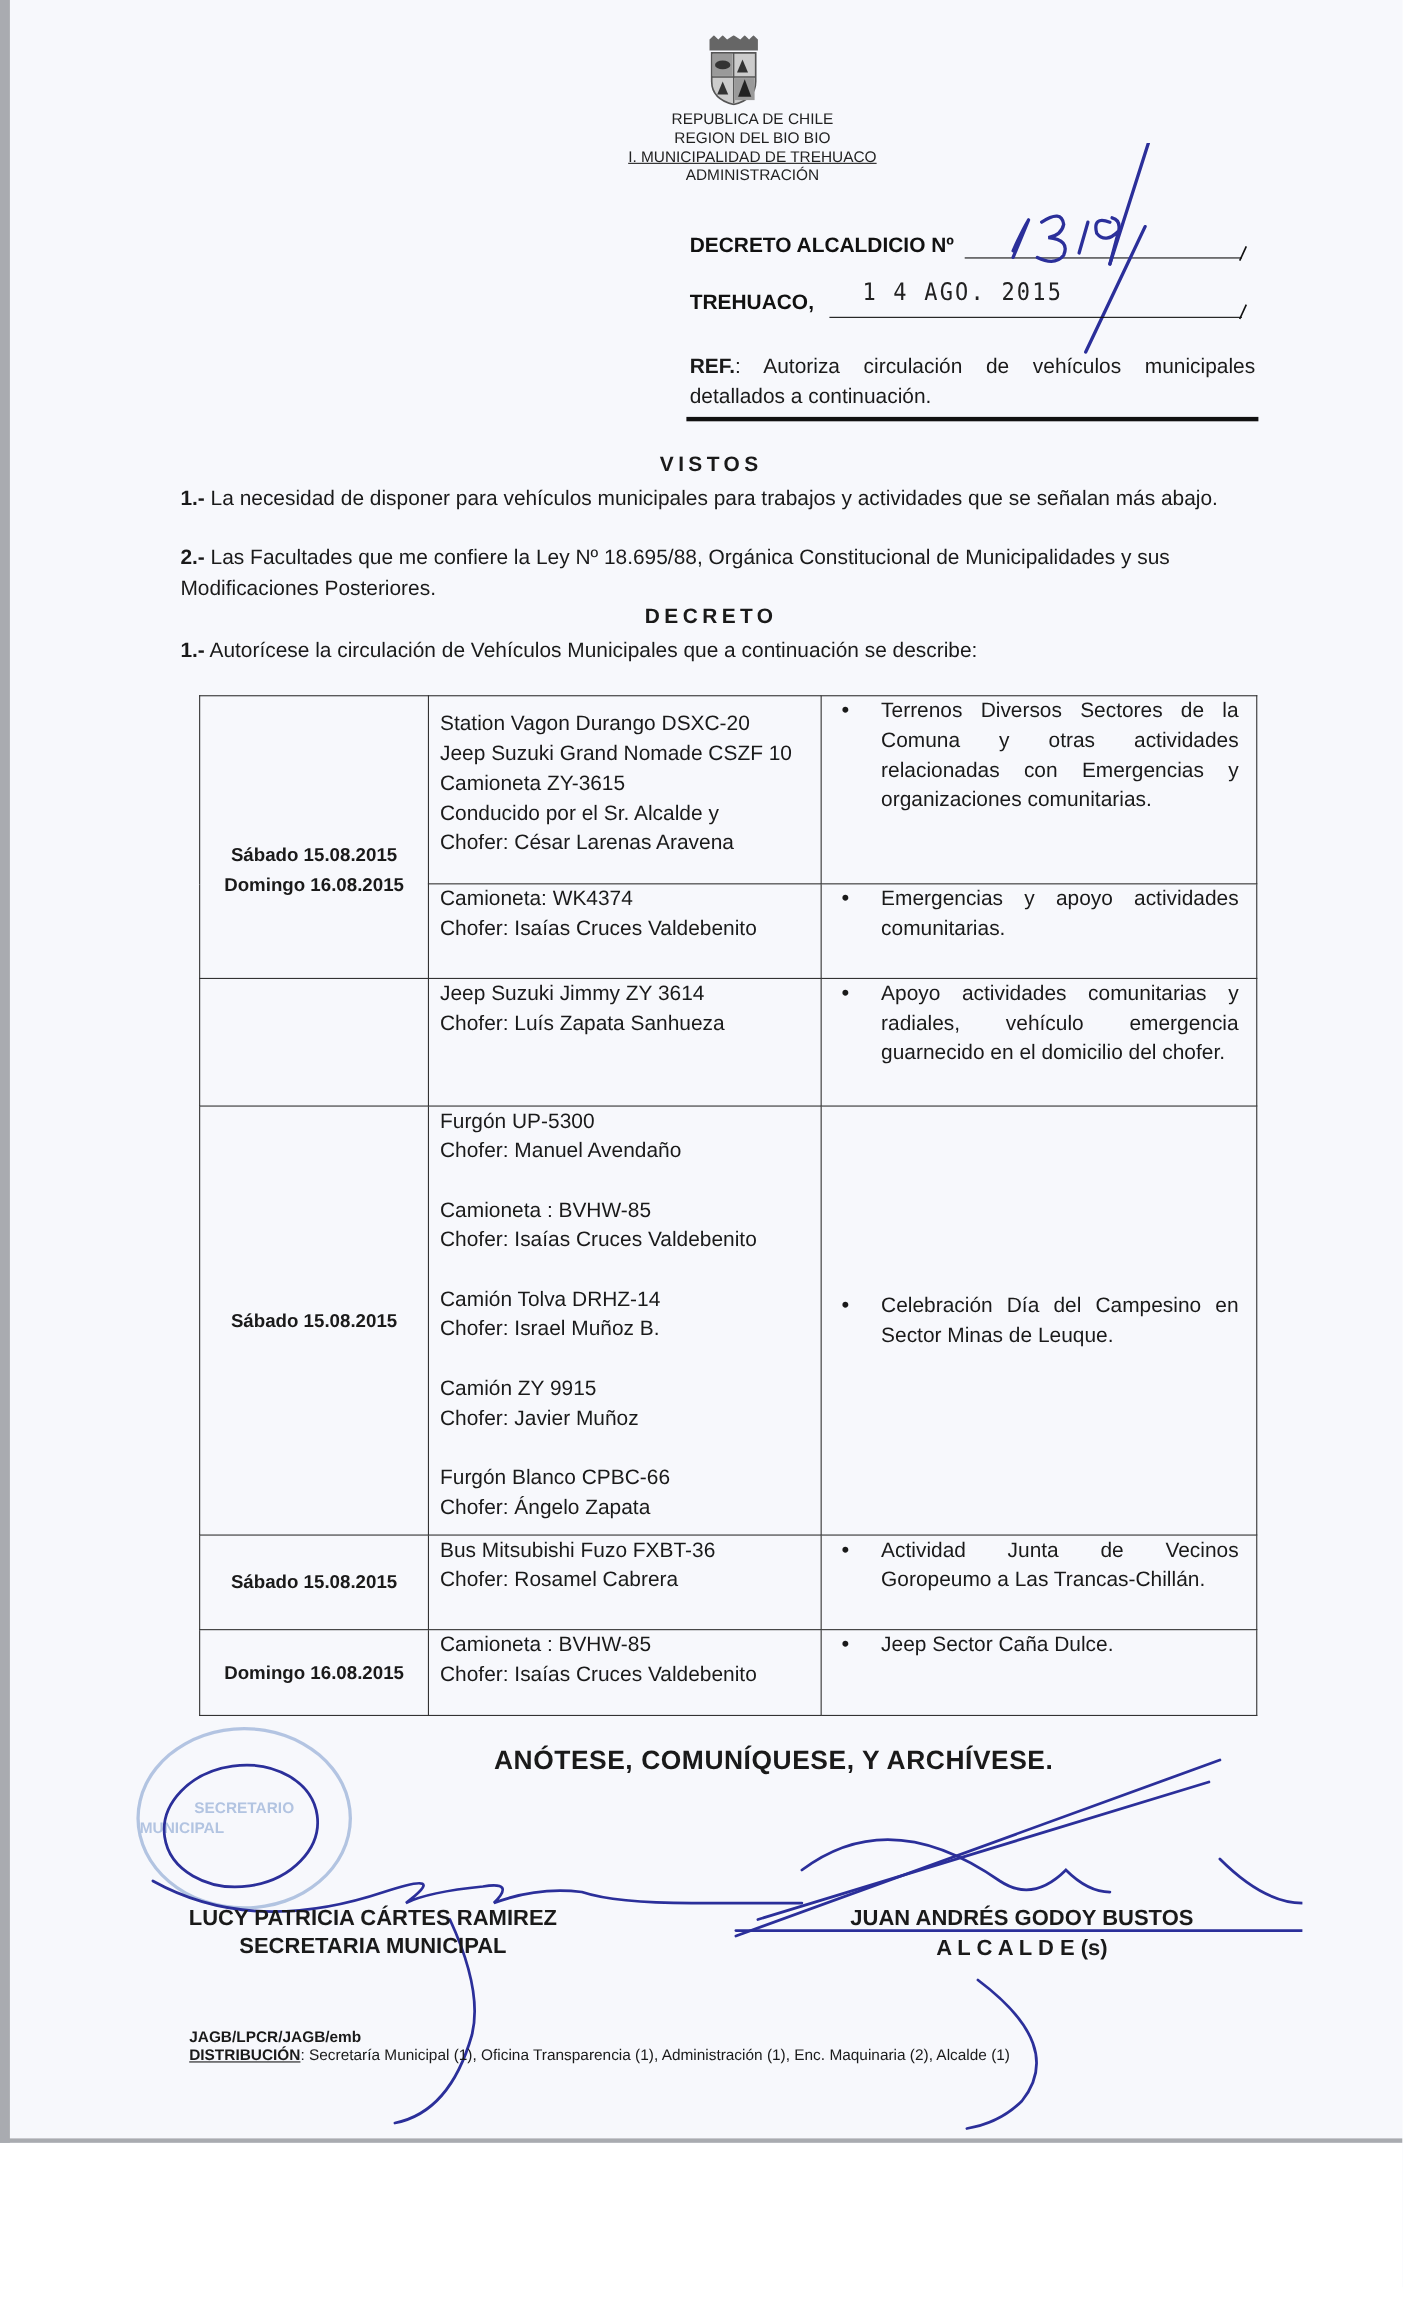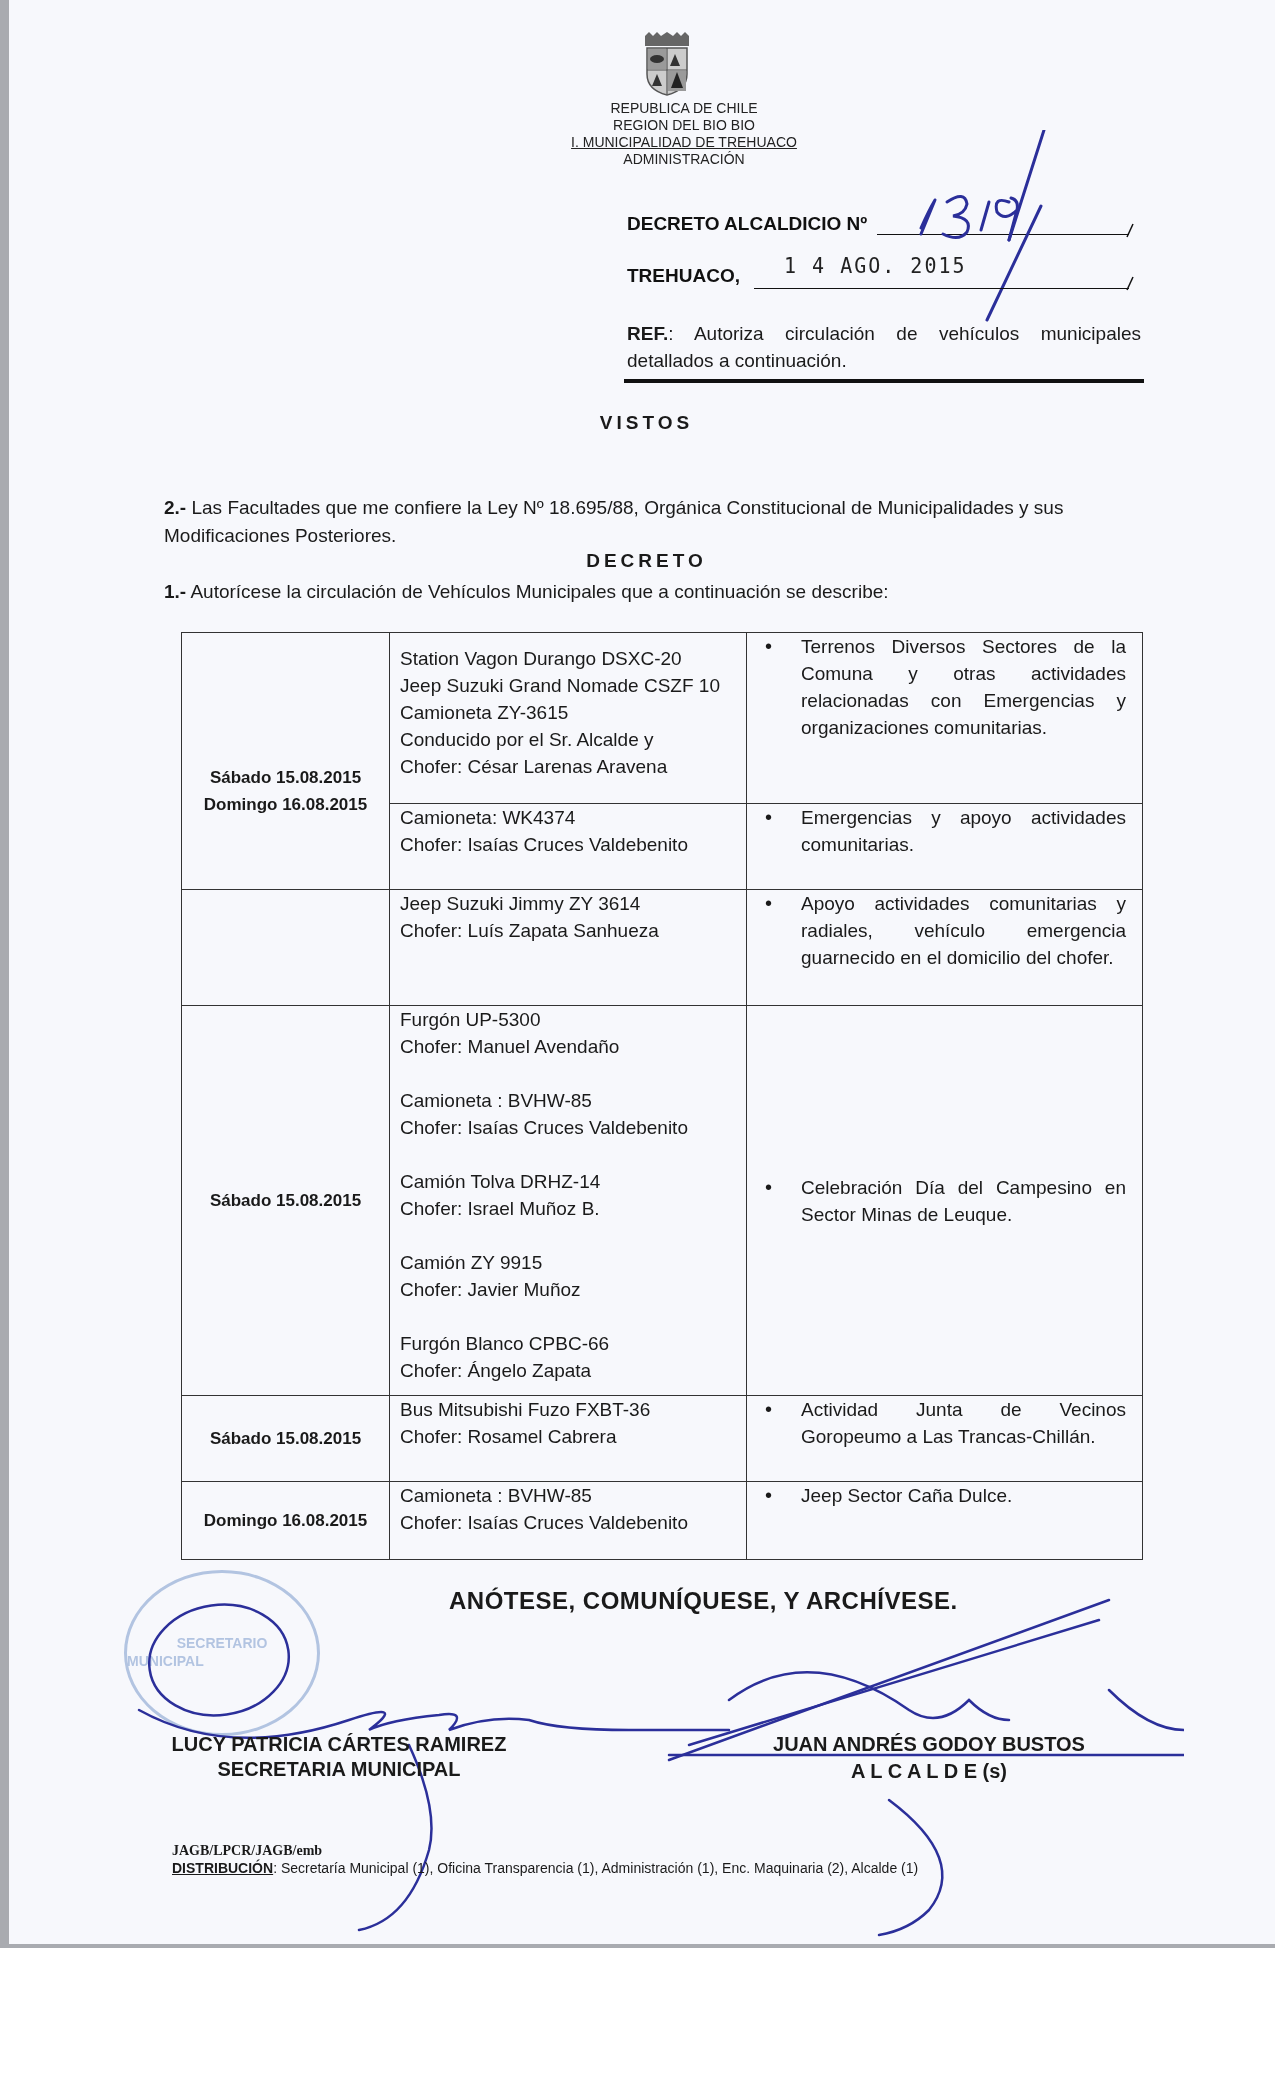--- a/index.html
+++ b/index.html
@@ -25,21 +25,21 @@
   td.date { width:187px; text-align:center; font-weight:bold; font-size:17px; vertical-align:middle !important; }
   td.veh { width:336px; padding-left:10px !important; }
   td.act { padding-left:18px !important; }
   .bul { display:flex; }
   .bul .dot { width:36px; flex:0 0 36px; font-size:20px; }
   .bul .txt { flex:1; text-align:justify; text-align-last:left; padding-right:6px; }
   .vline { display:block; }
   .gap { height:27px; }
   .closing { left:440px; top:1587px; font-weight:bold; font-size:24px; letter-spacing:0.5px; }
   .sig-name { font-weight:bold; font-size:20px; text-align:center; }
-  .footer-a { left:163px; top:1843px; font-weight:bold; font-size:14px;font-family:Liberation Serif, serif; }
+  .footer-a { left:163px; top:1843px; font-weight:bold; font-size:14px; }
   .footer-b { left:163px; top:1860px; font-size:14px; }
   .footer-b u { font-weight:bold; }
   .stamp { position:absolute; border-radius:50%; }
 </style>
 </head>
 <body>
 
 <div class="page">
 
   <svg class="abs crest" viewBox="0 0 56 64">
@@ -81,20 +81,21 @@
   <div class="blank" style="left:745px; top:288px; width:375px;"></div>
   <svg class="abs" style="left:1116px; top:275px;" width="10" height="16">
       <line x1="2" y1="15" x2="8" y2="2" stroke="#111" stroke-width="1.5"></line>
     </svg>
   <div class="abs stamp-date" style="left:775px; top:253px;">1 4 AGO. 2015</div>
 
   <div class="abs ref"><b>REF.</b><span>: Autoriza circulación de vehículos municipales detallados a continuación.</span></div>
   <div class="abs thick-rule"></div>
 
   <div class="abs sec-title" style="top:412px;">VISTOS</div>
+  <div class="abs para" style="top:440px;"><b>1.-</b><span> La necesidad de disponer para vehículos municipales para trabajos y actividades que se señalan más abajo.</span></div>
   <div class="abs para" style="top:494px;"><b>2.-</b><span> Las Facultades que me confiere la Ley Nº 18.695/88, Orgánica Constitucional de Municipalidades y sus Modificaciones Posteriores.</span></div>
 
   <div class="abs sec-title" style="top:550px;">DECRETO</div>
   <div class="abs para" style="top:578px;"><b>1.-</b><span> Autorícese la circulación de Vehículos Municipales que a continuación se describe:</span></div>
 
   <table class="grid">
     <tbody>
 
       <tr style="height:171px;">
         <td class="date" rowspan="2" style="padding-top:60px;">

